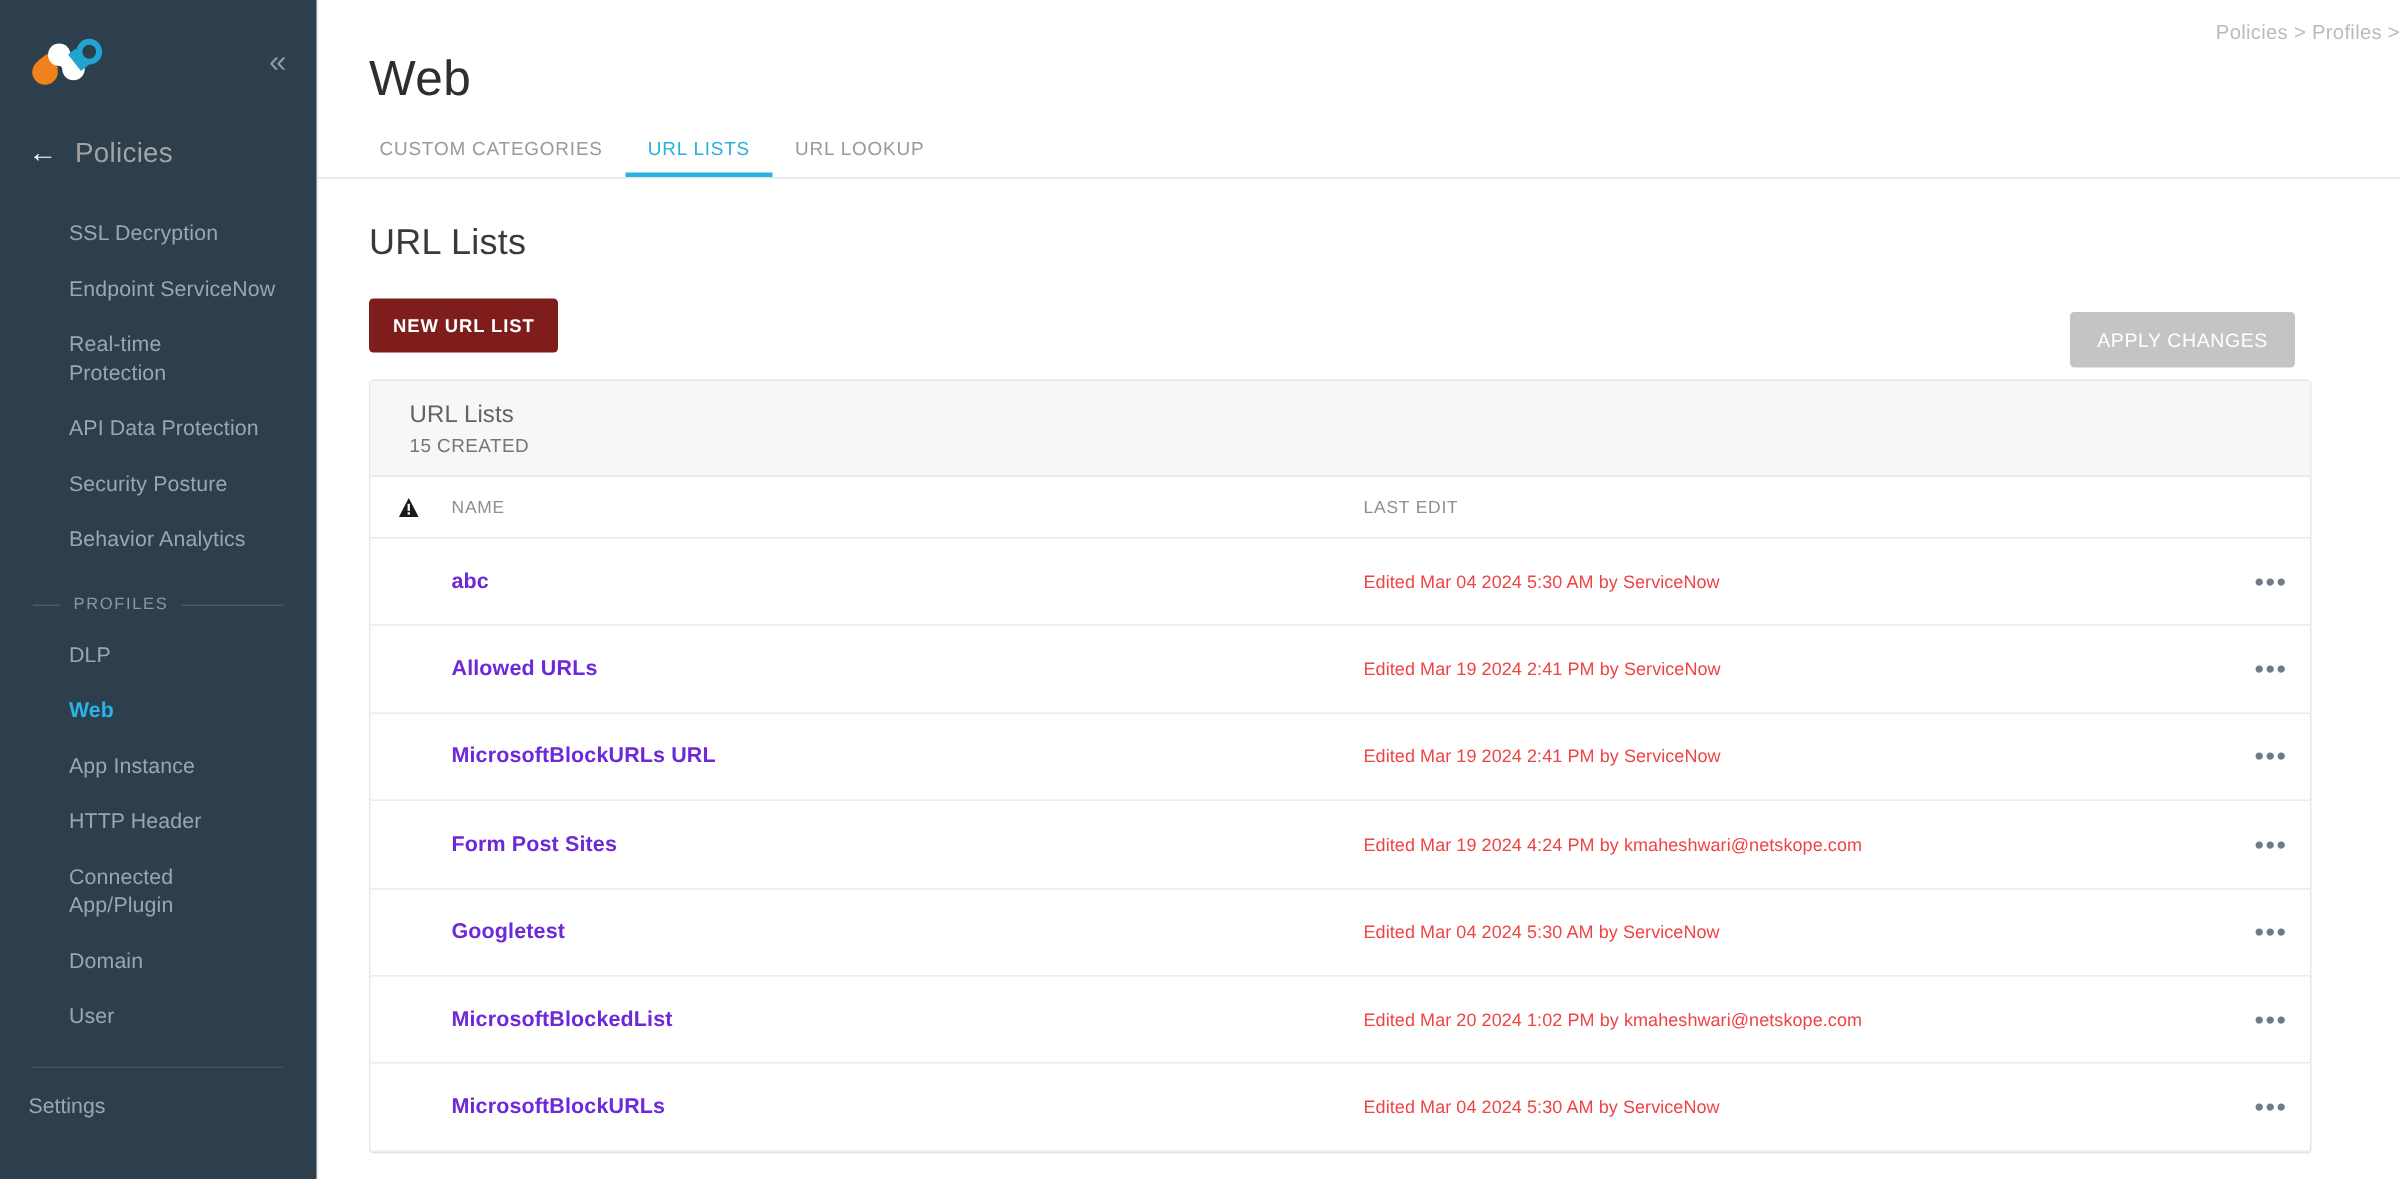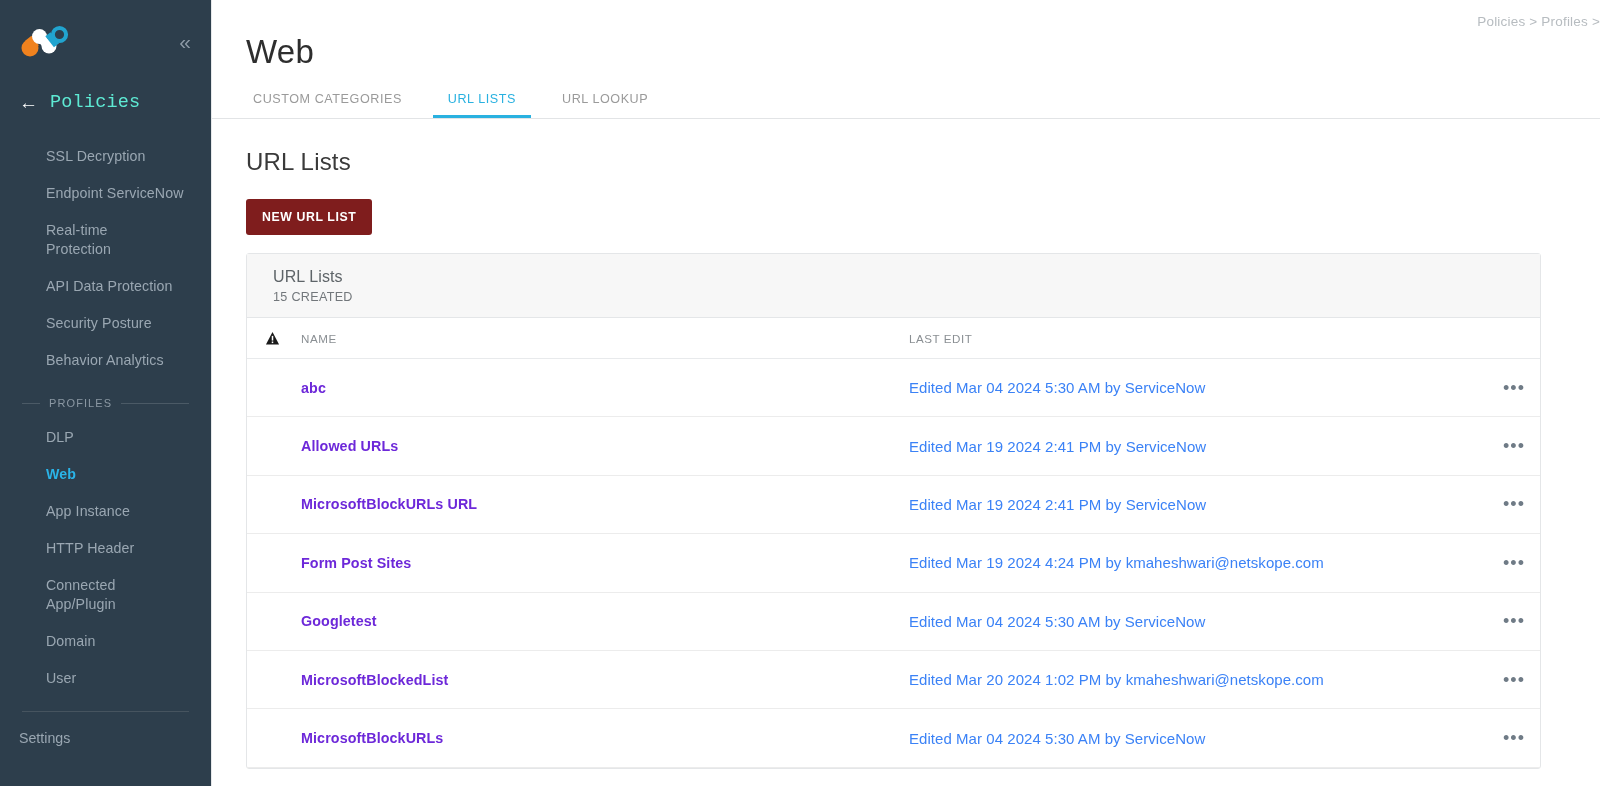--- a/index.html
+++ b/index.html
@@ -57,25 +57,24 @@
     height: 40px;
     margin-bottom: 16px;
     cursor: pointer;
   }
   .back-arrow {
     color: #ffffff;
     font-size: 19px;
     line-height: 1;
   }
   .sb-section-title {
-    color: #5eead4;
+    color: #a3a3a3;
     font-size: 18.5px;
     font-weight: 400;
     letter-spacing: .2px;
-    font-family: Liberation Mono, monospace;
   }
   .sb-nav { padding: 0; }
   .sb-item {
     display: block;
     color: #9aa7b2;
     font-size: 14.2px;
     line-height: 19px;
     padding: 9px 18px 9px 46px;
     cursor: pointer;
     letter-spacing: .1px;
@@ -135,21 +134,21 @@
   .page-title {
     font-size: 33px;
     font-weight: 300;
     color: #2e2e2e;
     letter-spacing: .3px;
     line-height: 42px;
   }
   .tabs {
     display: flex;
     align-items: flex-end;
-    gap: 16px;
+    gap: 0;
     padding-left: 34px;
     margin-top: 14px;
     border-bottom: 1px solid #e2e4e6;
     height: 32px;
   }
   .tab {
     font-size: 12.6px;
     letter-spacing: .55px;
     color: #9a9a9a;
     padding: 0 15px 9px 15px;
@@ -265,22 +264,22 @@
   .td-spacer { width: 36px; }
   .td-name {
     flex: 0 0 608px;
     font-size: 14.3px;
     color: #6d28d9;
     font-weight: 700;
     letter-spacing: .1px;
   }
   .td-edit {
     flex: 1 1 auto;
-    font-size: 15px;
-    color: #3b82f6;
+    font-size: 12px;
+    color: #ef4444;
     letter-spacing: .05px;
   }
   .td-menu {
     flex: 0 0 52px;
     text-align: center;
     color: #6f7b86;
     font-size: 18px;
     letter-spacing: 1px;
     line-height: 10px;
     user-select: none;
@@ -356,20 +355,21 @@
       <div class="tab">CUSTOM CATEGORIES</div>
       <div class="tab active">URL LISTS</div>
       <div class="tab">URL LOOKUP</div>
     </div>
 
     <div class="content">
       <h2 class="section-title">URL Lists</h2>
 
       <div class="action-row">
         <button class="btn-primary">NEW URL LIST</button>
+        <button class="btn-disabled">APPLY CHANGES</button>
       </div>
 
       <div class="card">
 
         <div class="card-head">
           <div class="ch-title">URL Lists</div>
           <div class="ch-sub">15 CREATED</div>
         </div>
 
         <div class="tbl-head">

